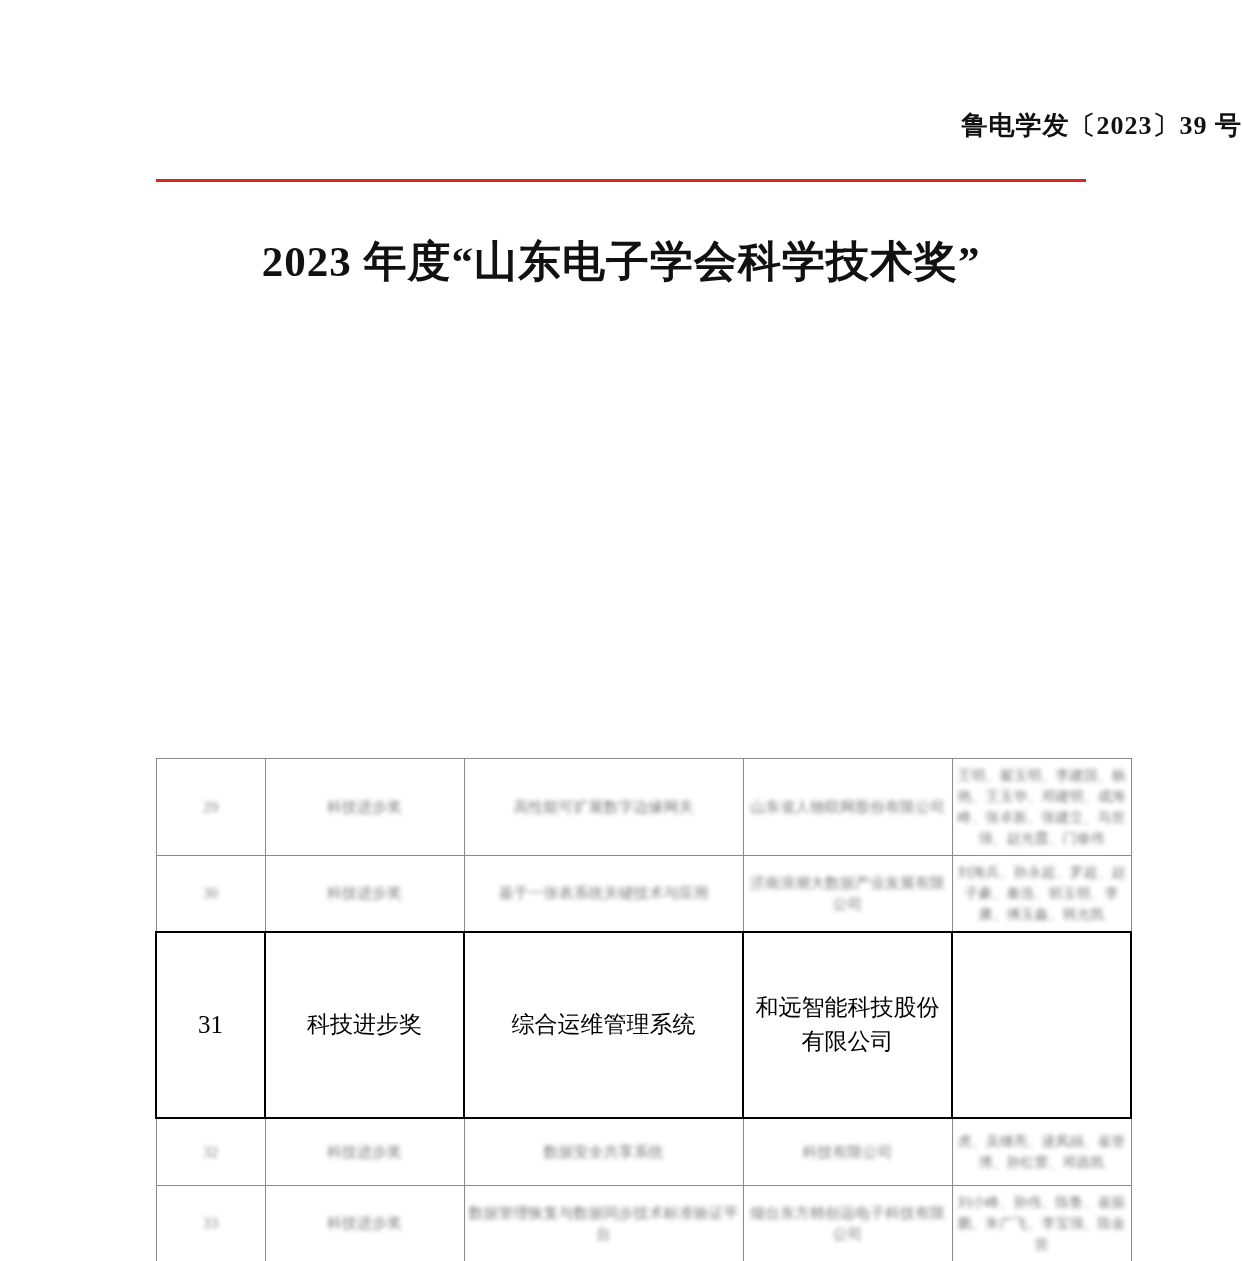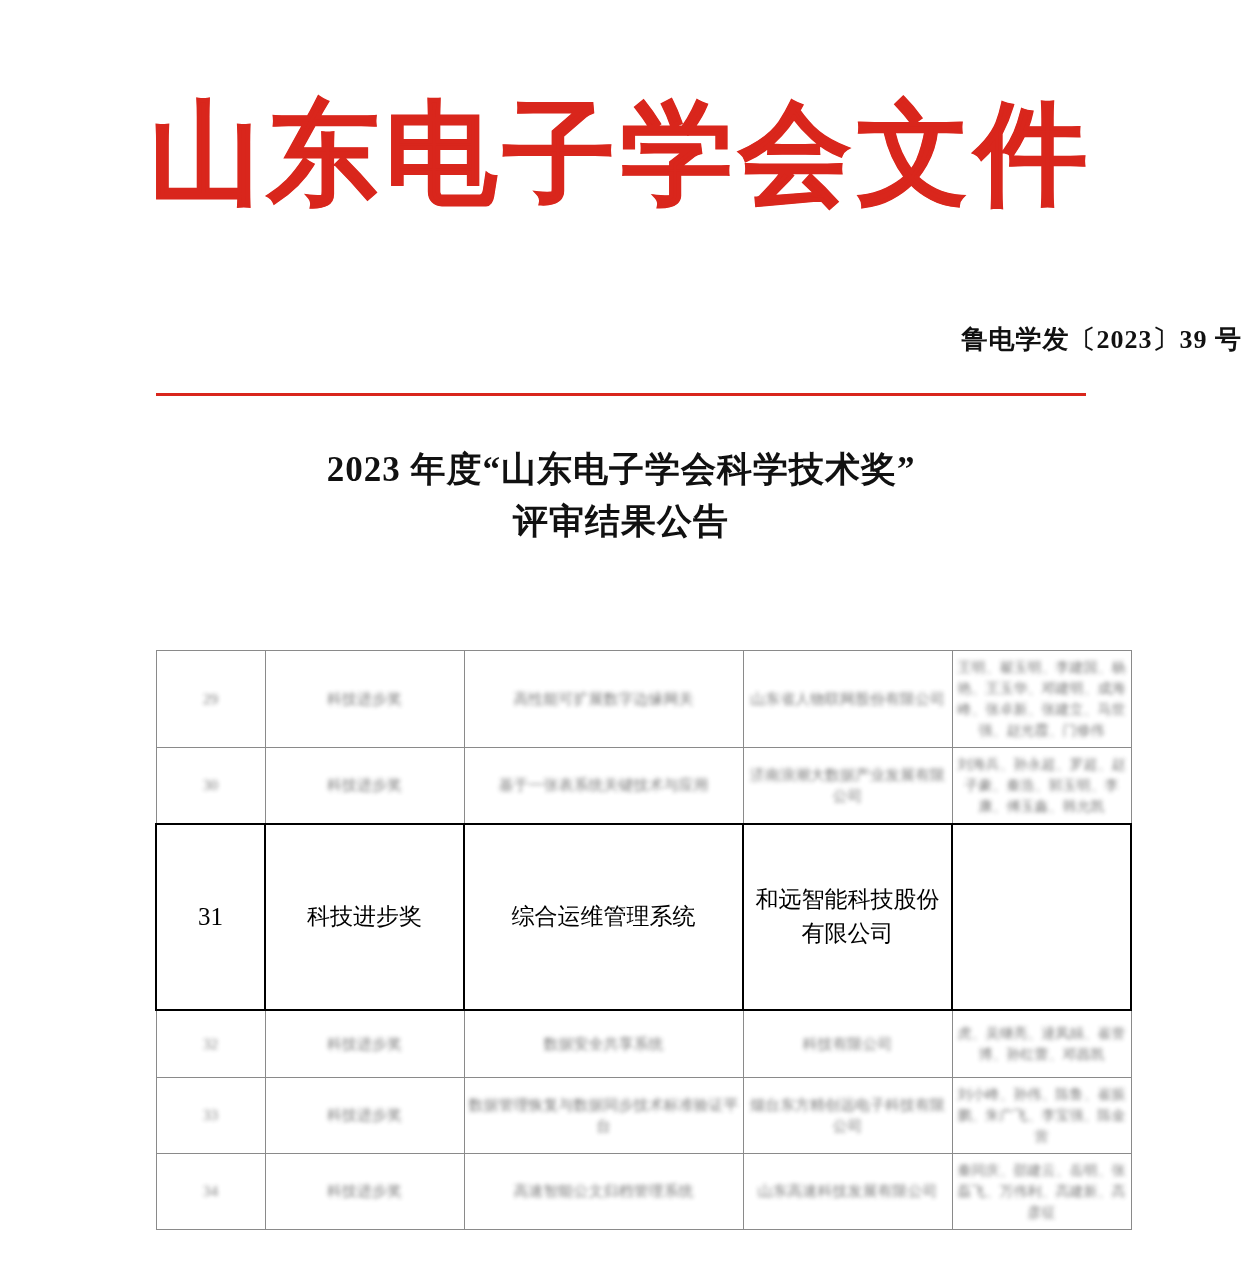--- a/index.html
+++ b/index.html
@@ -43,21 +43,21 @@
     font-weight: bold;
   }
   .red-rule {
     width: 930px;
     height: 3px;
     background: #d9261c;
     margin: 36px auto 0 auto;
   }
   .announce-title {
     text-align: center;
-    font-size: 35px;
+    font-size: 43px;
     font-weight: bold;
     line-height: 1.5;
     margin-top: 48px;
     color: #111;
     letter-spacing: 1px;
   }
   .announce-title .line2 {
     display: block;
   }
 
@@ -106,29 +106,27 @@
   .col-type { width: 190px; }
   .col-project { width: 270px; margin-left: 16px; }
   .col-org { width: 200px; }
   .col-people { width: 170px; }
 </style>
 </head>
 <body>
 
 <div class="page">
 
-  <h1 class="doc-title">山东电子学会文件</h1>
 
   <div class="doc-number">鲁电学发〔2023〕39 号</div>
 
   <div class="red-rule"></div>
 
   <div class="announce-title">
     <span>2023 年度“山东电子学会科学技术奖”</span>
-    <span class="line2">评审结果公告</span>
   </div>
 
   <div class="table-wrap">
     <table class="award-table">
       <tbody>
         <tr class="blur tall">
           <td class="col-num">29</td>
           <td class="col-type">科技进步奖</td>
           <td class="col-project">高性能可扩展数字边缘网关</td>
           <td class="col-org">山东省人物联网股份有限公司</td>

